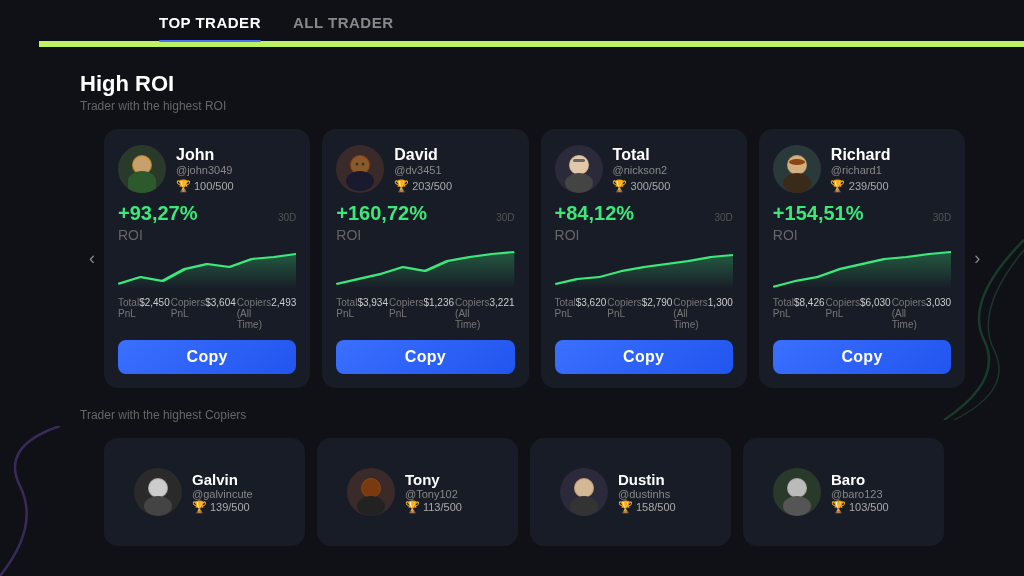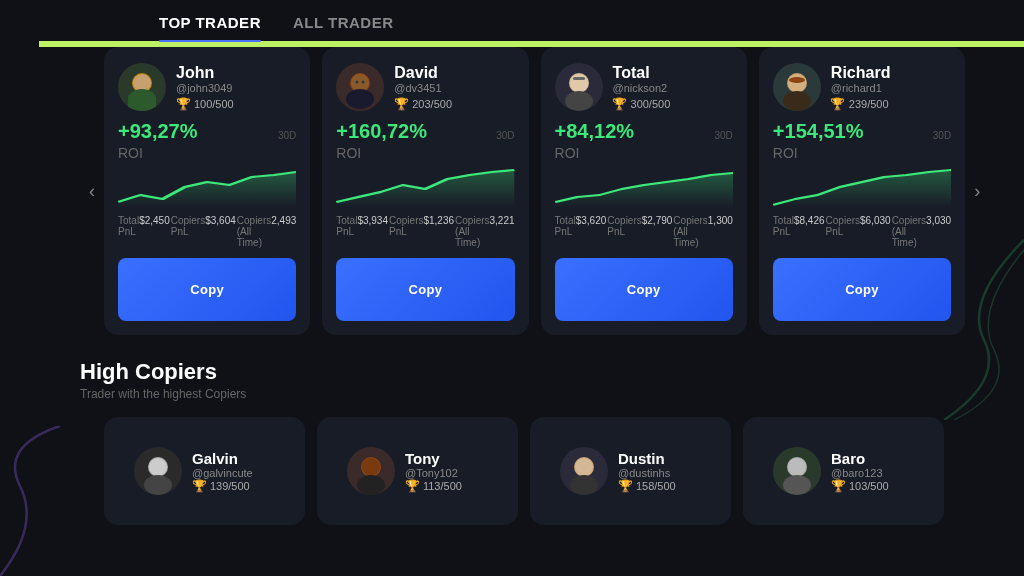--- a/index.html
+++ b/index.html
@@ -199,23 +199,23 @@
       color: #ccc;
     }
 
     
     .copy-btn {
       width: 100%;
       background: linear-gradient(135deg, #3a6fff, #2255ee);
       border: none;
       border-radius: 8px;
       color: #fff;
-      font-size: 13px;
+      font-size: 16px;
       font-weight: 600;
-      padding: 24px 0;
+      padding: 8px 0;
       cursor: pointer;
       letter-spacing: 0.3px;
     }
 
     
     .section-copiers {
       margin-top: 20px;
     }
     .copier-cards {
       display: flex;
@@ -263,20 +263,22 @@
 </svg>
 
 <div class="tabs">
   <div class="tab active">TOP TRADER</div>
   <div class="tab">ALL TRADER</div>
 </div>
 
 <div class="content">
 
   <div>
+    <div class="section-title">High ROI</div>
+    <div class="section-subtitle">Trader with the highest ROI</div>
 
     <div class="cards-row">
       <div class="nav-arrow">‹</div>
       <div class="cards-container" id="roi-cards">
           <div class="trader-card">
     <div class="trader-header">
       <div class="avatar" style="background:#2a3a2a">
         <svg width="48" height="48" viewBox="0 0 48 48">
                   <circle cx="24" cy="20" r="10" fill="#b8860b"></circle>
                   <rect x="10" y="30" width="28" height="20" rx="6" fill="#2d5a2d"></rect>
@@ -482,21 +484,20 @@
       </div>
     </div>
     <button class="copy-btn">Copy</button>
   </div>
         </div>
       <div class="nav-arrow">›</div>
     </div>
   </div>
 
   <div class="section-copiers">
-    <div class="section-title">High Copiers</div>
     <div class="section-subtitle">Trader with the highest Copiers</div>
     <div class="copier-cards" id="copier-cards">
         <div class="copier-card">
     <div class="copier-header">
       <div class="avatar" style="background:#2a2a2a">
         <svg width="48" height="48" viewBox="0 0 48 48">
                 <circle cx="24" cy="20" r="10" fill="#aaa"></circle>
                 <circle cx="24" cy="20" r="9" fill="#ccc"></circle>
                 <ellipse cx="24" cy="38" rx="14" ry="10" fill="#444"></ellipse>
               </svg>

